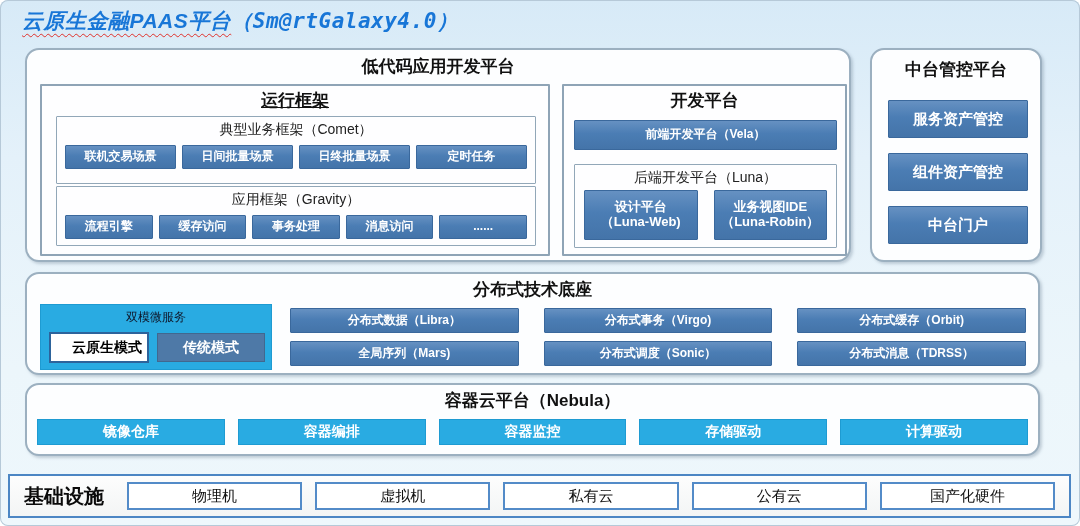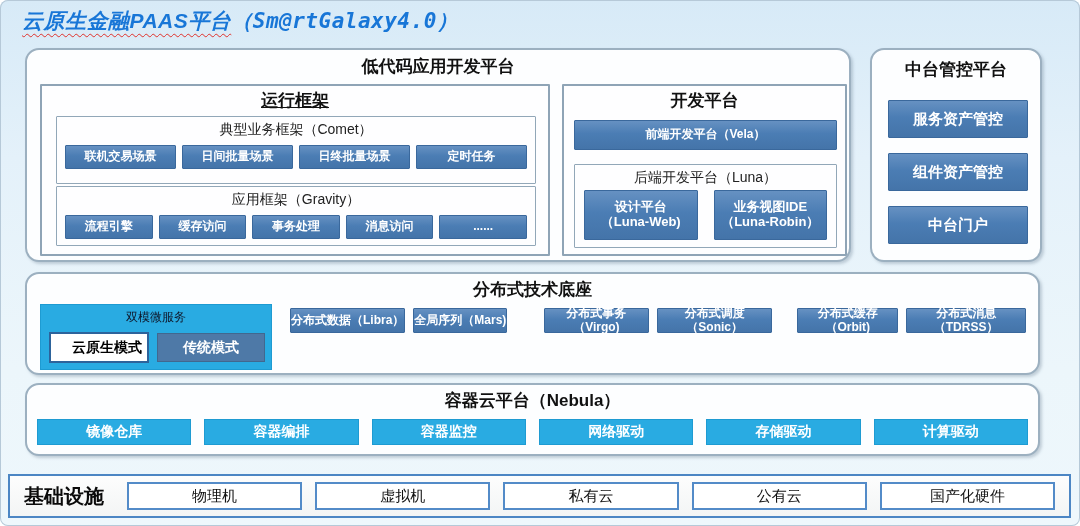--- a/index.html
+++ b/index.html
@@ -75,21 +75,21 @@
     position:absolute; left:8px; top:27px; width:100px; height:31px;
     background:#fff; border:2px solid #2d639b; color:#000; font-weight:bold; font-size:14px;
     display:flex; align-items:center; justify-content:center;padding-left:16px;
   }
   #traditional {
     position:absolute; left:116px; top:28px; width:108px; height:29px;
     background:#4e79a7; border:1px solid #41688f; color:#fff; font-weight:bold; font-size:14px;
     display:flex; align-items:center; justify-content:center;
   }
   #dist-grid { position:absolute; left:263px; right:12px; top:34px; display:flex; gap:25px; }
-  #dist-grid .col { flex:1; display:flex; flex-direction:row; gap:8px; }
+  #dist-grid .col { flex:1; display:flex; flex-direction:column; gap:8px;justify-content:flex-end; }
   #dist-grid .steel-btn { height:25px; }
 
   
   #nebula-row { left:10px; right:10px; top:34px; height:26px; gap:13px; }
 
   
   #infra-band {
     position:absolute; left:8px; top:474px; width:1063px; height:44px;
     background:linear-gradient(180deg,#fdfdfd,#f3f5f5);
     border:2px solid #4c86c4; display:flex; align-items:center; padding:0 14px; gap:13px;
@@ -189,21 +189,20 @@
       </div>
     </div>
   </div>
 
   <div class="panel" style="left:25px;top:383px;width:1015px;height:73px;">
     <div class="sec-title t17" style="top:4px;">容器云平台（Nebula）</div>
     <div class="btn-row" id="nebula-row">
       <div class="cyan-btn">镜像仓库</div>
       <div class="cyan-btn">容器编排</div>
       <div class="cyan-btn">容器监控</div>
-      <div class="cyan-btn">网络驱动</div>
       <div class="cyan-btn">存储驱动</div>
       <div class="cyan-btn">计算驱动</div>
     </div>
   </div>
 
   <div id="infra-band">
     <div id="infra-title">基础设施</div>
     <div class="infra-box">物理机</div>
     <div class="infra-box">虚拟机</div>
     <div class="infra-box">私有云</div>

